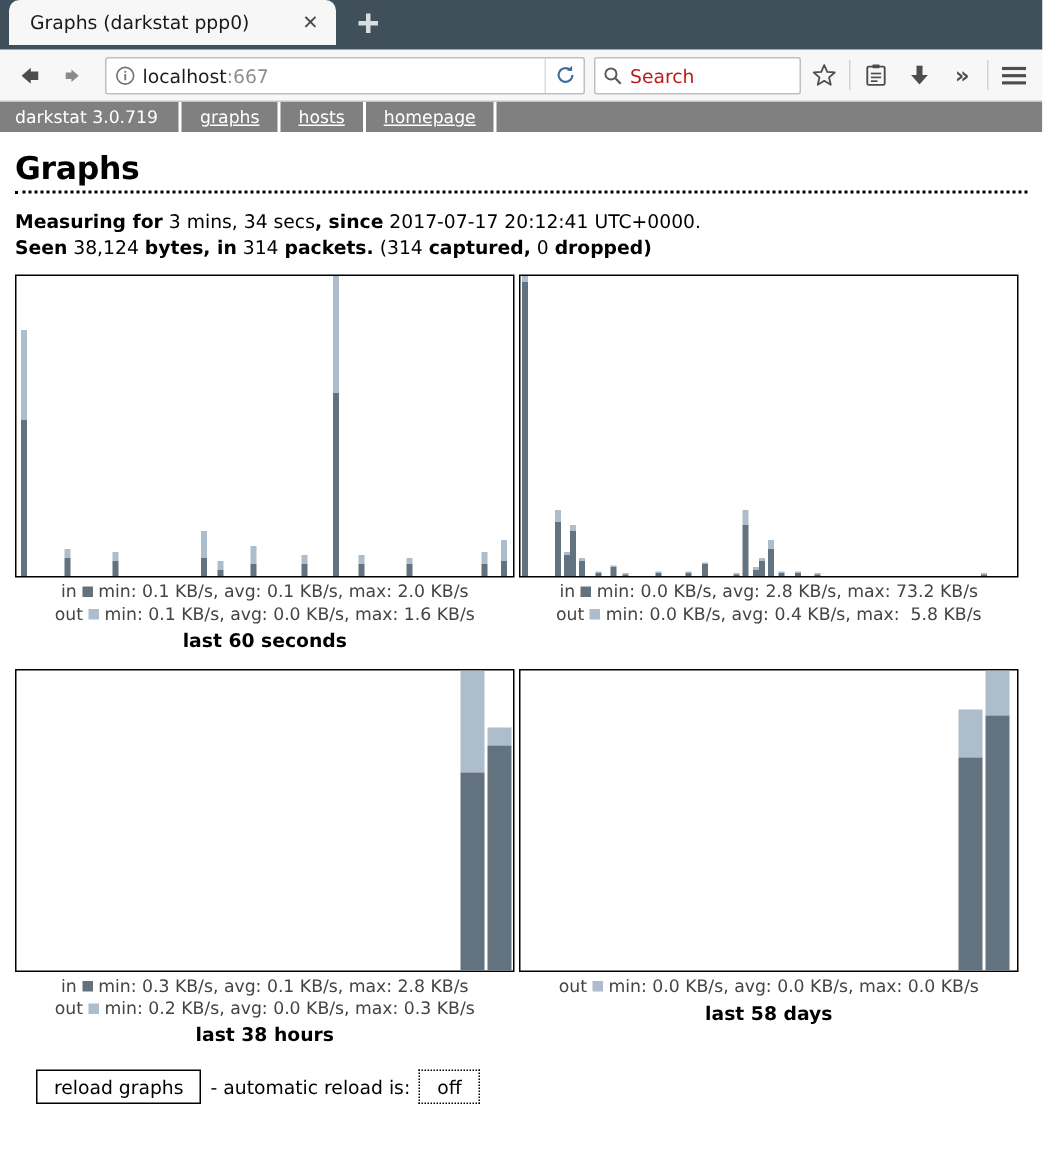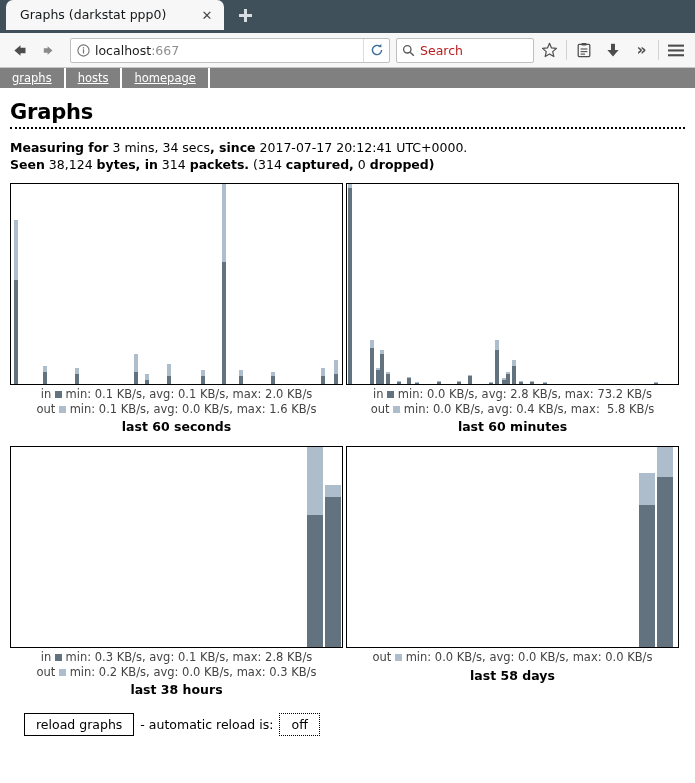--- a/index.html
+++ b/index.html
@@ -354,20 +354,21 @@
         <rect x="1" y="1.6" width="16" height="2.1" fill="#4d4d4d"></rect>
         <rect x="1" y="6.4" width="16" height="2.1" fill="#4d4d4d"></rect>
         <rect x="1" y="11.2" width="16" height="2.1" fill="#4d4d4d"></rect>
       </svg>
     </div>
   </div>
 
   <div class="viewport">
 
     <div class="navrow">
+      <div class="cell brand">darkstat 3.0.719</div>
       <div class="cell">
           <a>graphs</a>
         </div>
       <div class="cell">
           <a>hosts</a>
         </div>
       <div class="cell">
           <a>homepage</a>
         </div>
       <div class="cell filler"></div>
@@ -524,21 +525,20 @@
                 <div class="bar" style="left: 307px; width: 4px;">
                   <div class="seg-out" style="height: 1px;"></div>
                   <div class="seg-in" style="height: 1px;"></div>
                 </div>
               </div>
             </div>
             <div class="legend">
               <div class="row"><span>in </span><span class="swatch sw-in"></span><span> min: 0.0 KB/s, avg: 2.8 KB/s, max: 73.2 KB/s</span></div>
               <div class="row"><span>out </span><span class="swatch sw-out"></span><span> min: 0.0 KB/s, avg: 0.4 KB/s, max:  5.8 KB/s</span></div>
             </div>
-            <div class="caption">last 60 minutes</div>
           </div>
           <div class="graph-cell">
             <div class="chart">
               <div class="plot">
                 <div class="bar" style="left: 296px; width: 16px;">
                   <div class="seg-out" style="height: 68px;"></div>
                   <div class="seg-in" style="height: 132px;"></div>
                 </div>
                 <div class="bar" style="left: 314px; width: 16px;">
                   <div class="seg-out" style="height: 12px;"></div>

